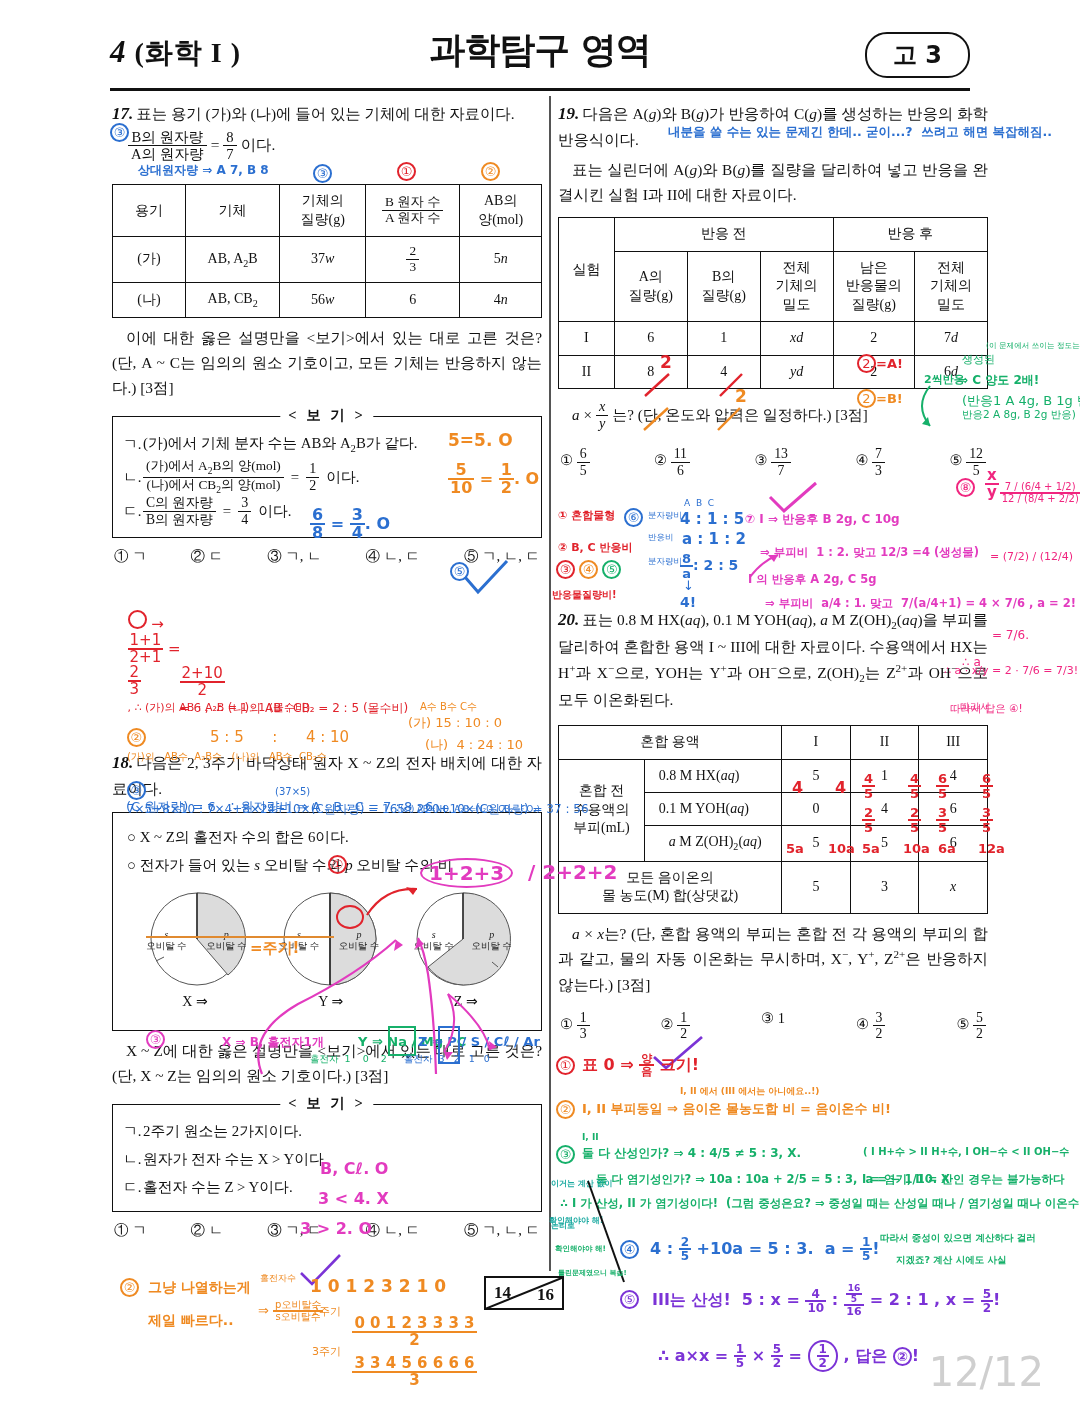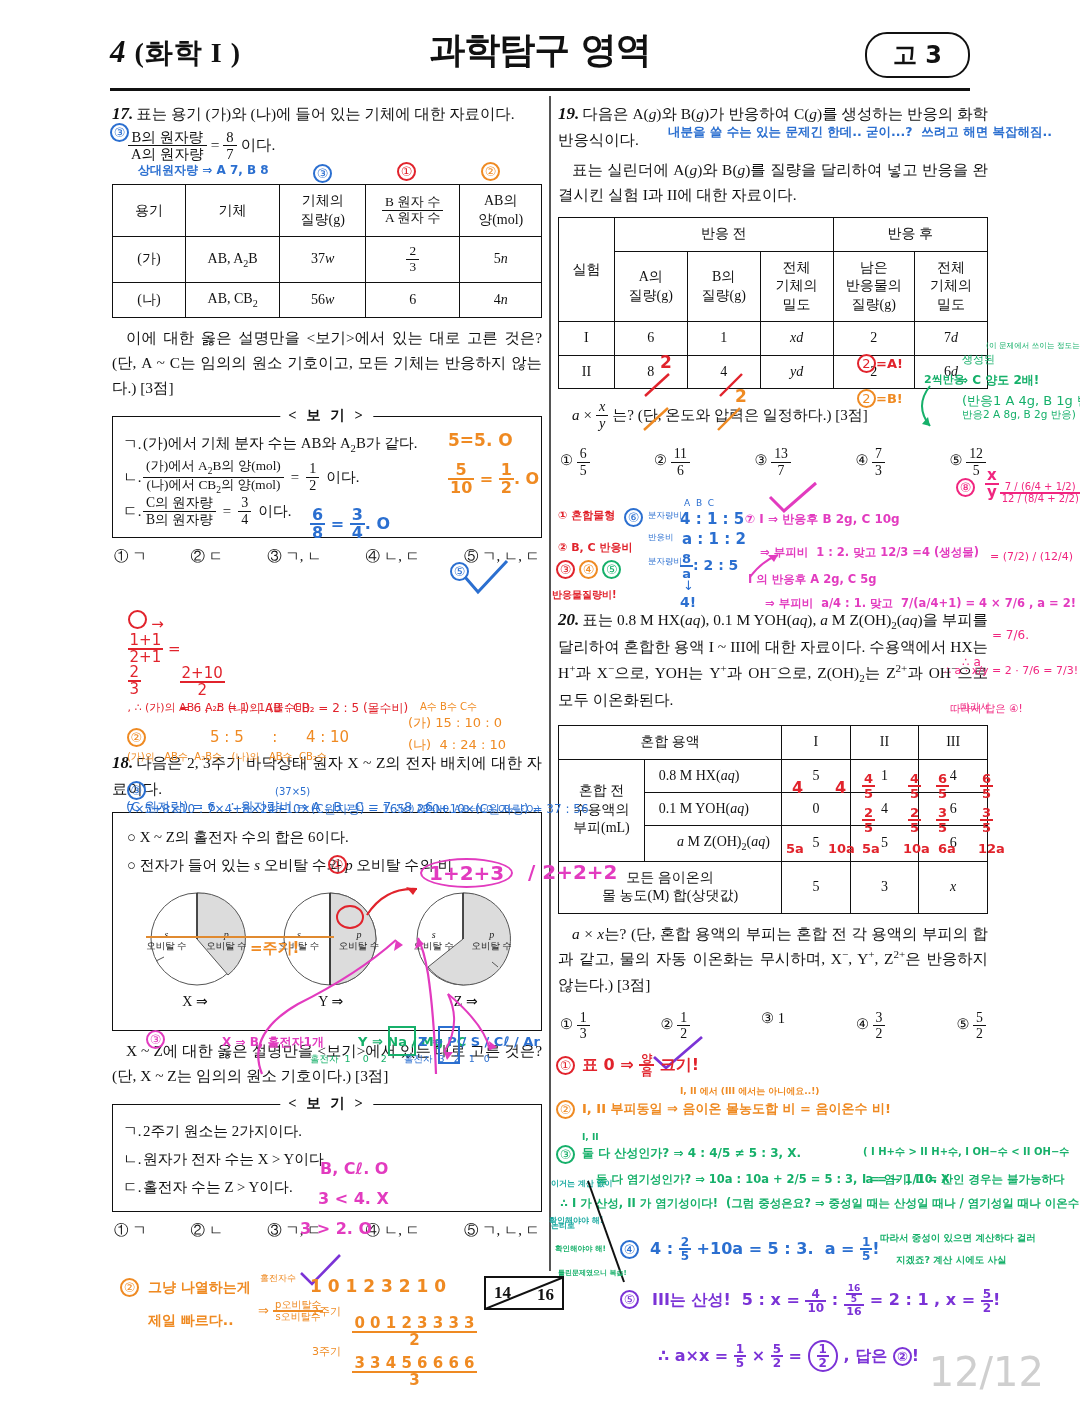--- a/index.html
+++ b/index.html
@@ -341,21 +341,21 @@
         <td>1</td>
         <td>4</td>
       </tr>
       <tr>
         <td style="text-align:left;padding-left:14px;">0.1 M YOH(<span class="it">aq</span>)</td>
         <td>0</td>
         <td>4</td>
         <td>6</td>
       </tr>
       <tr>
-        <td style="text-align:center;padding-left:24px;"><span class="it">a</span> M Z(OH)<sub>2</sub>(<span class="it">aq</span>)</td>
+        <td style="text-align:left;padding-left:24px;"><span class="it">a</span> M Z(OH)<sub>2</sub>(<span class="it">aq</span>)</td>
         <td>5</td>
         <td>5</td>
         <td>6</td>
       </tr>
       <tr>
         <td colspan="2">모든 음이온의<br>몰 농도(M) 합(상댓값)</td>
         <td>5</td>
         <td>3</td>
         <td><span class="it">x</span></td>
       </tr>
@@ -401,21 +401,21 @@
   <span class="hfrac" style="font-size:15px;"><span class="n">2+10</span><span class="d">2</span></span>
   <span style="font-size:12px;">= 6 ,  ∴ (나)의 AB : CB₂ = 2 : 5 (몰수비)</span>
 </div>
 <div class="hw hw-org" style="left:118px;top:712px;font-size:14px;">
   <span class="circ" style="color:#ef8a22">②</span>
   <span style="font-size:10px;">(가)의   AB수  A₂B수   (나)의   AB수  CB₂수</span>
 </div>
 <div class="hw hw-org" style="left:210px;top:728px;font-size:15px;">5 : 5      :      4 : 10</div>
 <div class="hw hw-org" style="left:420px;top:700px;font-size:10px;">A수 B수 C수</div>
 <div class="hw hw-org" style="left:408px;top:714px;font-size:13px;">(가) 15 : 10 : 0</div>
-<div class="hw hw-org" style="left:408px;top:736px;font-size:13px;">(나)  4 : 24 : 10</div>
+<div class="hw hw-org" style="left:425px;top:736px;font-size:13px;">(나)  4 : 24 : 10</div>
 <div class="hw hw-blu" style="left:118px;top:765px;font-size:14px;">
   <span class="circ" style="color:#2b6fd0">③</span>
   <span style="font-size:12px;">7×5+8×10 : 7×4+8×24+10×(C원자량) = 165 : 220+10×(C원자량) = 37 : 56</span>
 </div>
 <div class="hw hw-blu" style="left:275px;top:786px;font-size:10px;">(37×5)</div>
 <div class="hw hw-blu" style="left:126px;top:798px;font-size:13px;">(C 원자량) = 6   ∴ 원자량비 ⇒ A : B : C = 7 : 8 : 6</div>
 <div class="hw hw-blu" style="left:400px;top:804px;font-size:8.5px;">(cf) AB=NO, A₂B=N₂O, CB₂=CO₂)</div>
 
 <div class="hw hw-red" style="left:328px;top:855px;font-size:15px;"><span class="circ">①</span></div>
 <div class="hw hw-red" style="left:325px;top:885px;">

